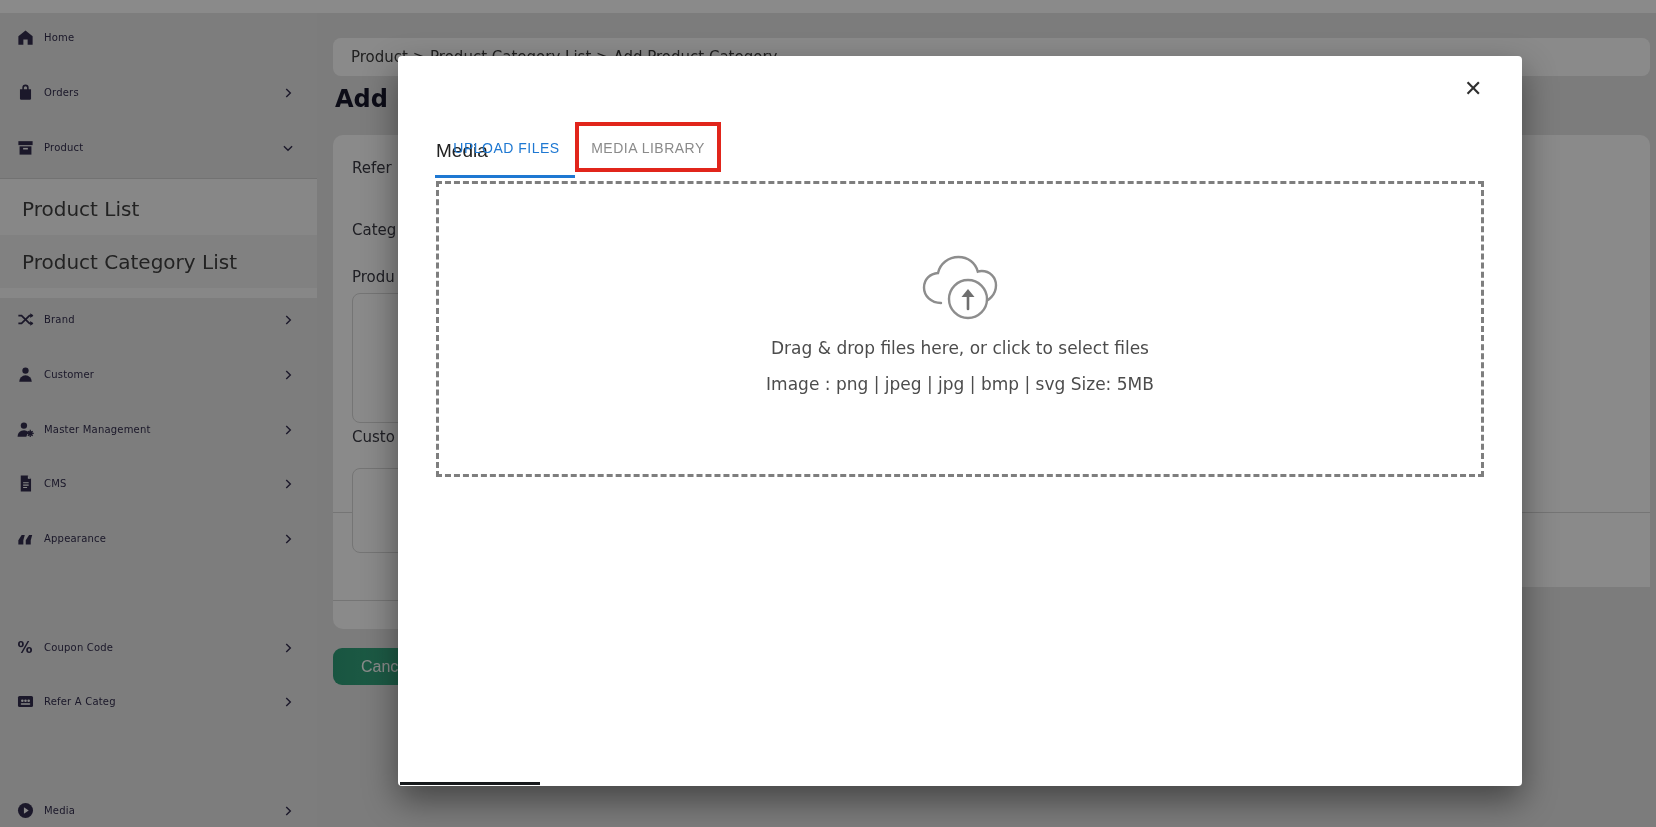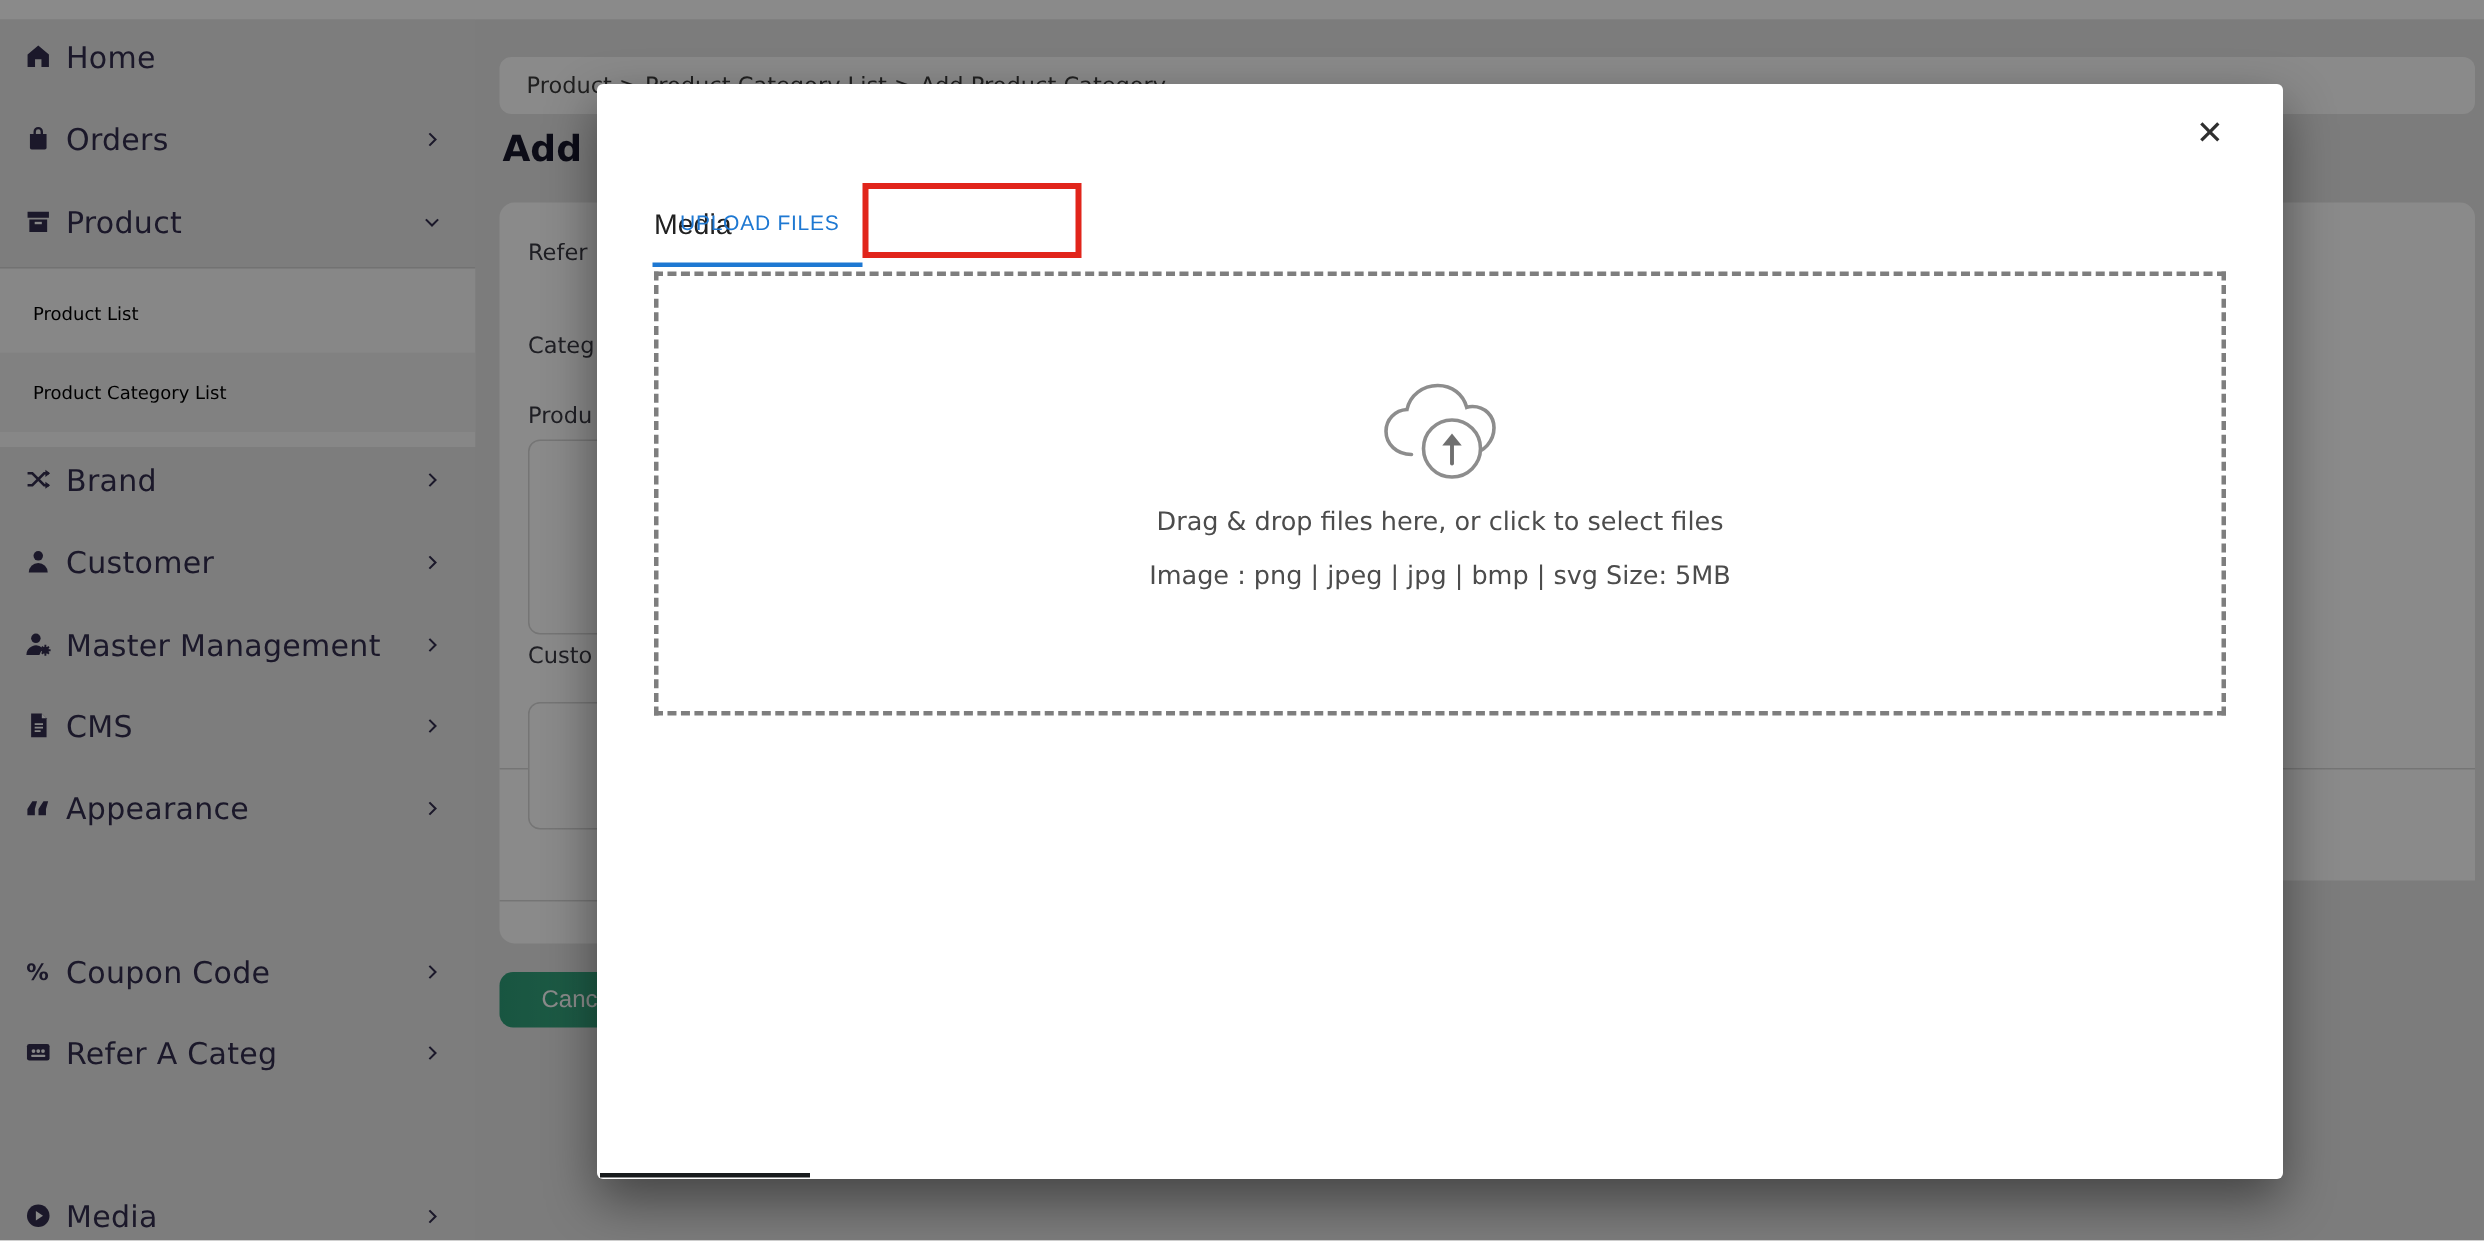--- a/index.html
+++ b/index.html
@@ -9,30 +9,30 @@
   #stage { position:relative; width:1656px; height:827px; }
 
   
   #topbar { left:0; top:0; width:1656px; height:13px; background:#ffffff; z-index:1; }
 
   #sidebar { left:0; top:13px; width:317px; height:814px; background:#e7e7e7; z-index:1; }
   .side-item { position:absolute; left:0; width:317px; height:55px; display:flex;
                align-items:center; cursor:pointer; }
   .side-item .ic { width:20px; height:20px; margin-left:15px; display:flex;
                    align-items:center; justify-content:center; flex:0 0 20px; }
-  .side-item .lbl { margin-left:9px; font-size:20px; color:#332e4e; letter-spacing:.2px; }
+  .side-item .lbl { margin-left:9px; font-size:10px; color:#332e4e; letter-spacing:.2px; }
   .chev { position:absolute; right:22px; width:14px; height:14px; }
   .glyph-ic { font-weight:bold; color:#332e4e; font-size:15px; }
   .quote-glyph { font-size:30px; line-height:10px; font-weight:bold; color:#332e4e;
                  position:relative; top:8px; }
   #submenu { position:absolute; left:0; top:165px; width:317px; height:120px;
              background:#fafafa; border-top:1px solid #d2d2d2; z-index:1; }
   .sub-item { position:absolute; left:0; width:317px; height:53px; display:flex;
               align-items:center; cursor:pointer; }
-  .sub-item .lbl { margin-left:22px; font-size:12px; color:#000000; }
+  .sub-item .lbl { margin-left:22px; font-size:20px; color:#404040; }
   .sub-item.selected { background:#efefef; }
 
   #main { left:317px; top:13px; width:1339px; height:814px; background:#e6e6e6; z-index:1; }
   #breadcrumb-card { left:16px; top:25px; width:1317px; height:38px; background:#ffffff;
                      border-radius:8px; display:flex; align-items:center; }
   #breadcrumb-card .bc-text { margin-left:18px; font-size:15px; color:#3c3c3c; }
   #page-title { left:18px; top:72px; font-size:24px; font-weight:bold; color:#17172b; }
   #form-card { left:16px; top:122px; width:1317px; height:494px; background:#ffffff;
                border-radius:10px; }
   .form-divider { position:absolute; left:0; width:1317px; height:1px; background:#d9d9d9; }
@@ -277,20 +277,23 @@
 
   <div id="overlay" class="abs"></div>
 
   <div id="modal" class="abs">
     <div id="modal-title">Media</div>
     <div id="modal-close">✕</div>
 
     <div class="tab" id="tab-upload">
       <span>UPLOAD FILES</span>
     </div>
+    <div class="tab" id="tab-library">
+      <span>MEDIA LIBRARY</span>
+    </div>
     <div id="tab-underline"></div>
 
     <div id="annotation-box"></div>
 
     <div id="dropzone">
       <svg width="82" height="70" viewBox="0 0 82 70">
         <path d="M22 51 C12 51 5 44 5 35.5 C5 27.5 11 21.5 19 21 C21 11.5 29.5 5 39.5 5 C49 5 56.5 10.8 58.8 19.6 C59.8 19.2 61.3 19 62.7 19 C70.8 19 77 25.2 77 33.2 C77 42.2 70.2 49.5 61.5 50.8" fill="none" stroke="#8d8d8d" stroke-width="2.4" stroke-linecap="round"></path>
         <circle cx="49" cy="47" r="19" fill="#ffffff" stroke="#8d8d8d" stroke-width="2.4"></circle>
         <path d="M49 57 V43" stroke="#6f6f6f" stroke-width="2.6" stroke-linecap="round"></path>
         <path d="M49 37 l6.5 8 h-13 z" fill="#6f6f6f"></path>

